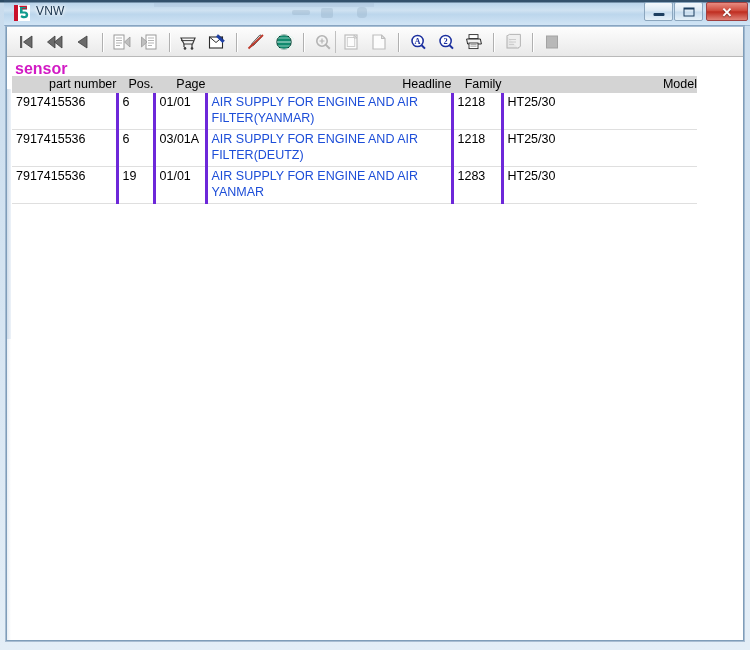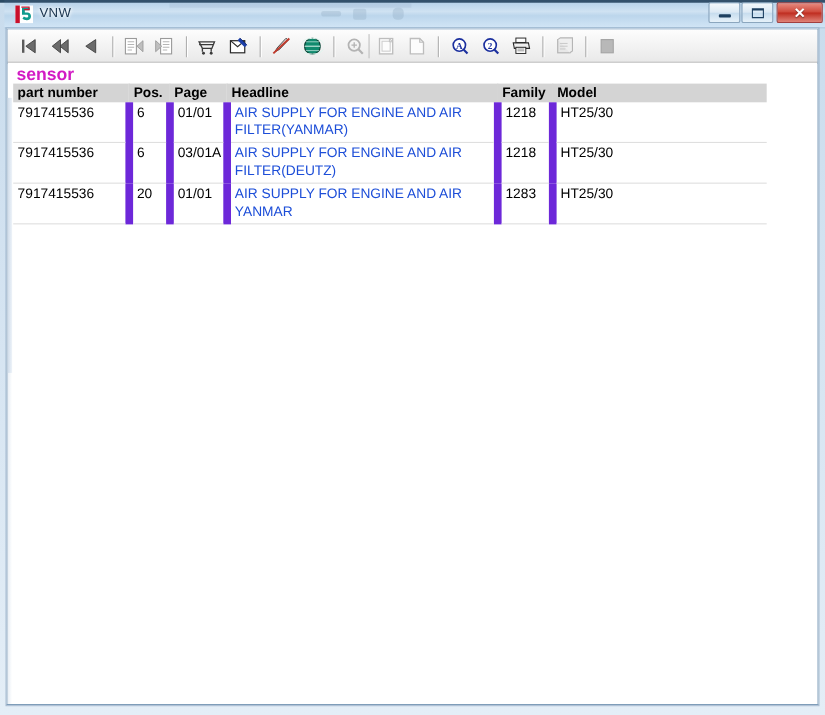--- a/index.html
+++ b/index.html
@@ -157,33 +157,33 @@
   table.grid {
     position: absolute;
     left: 5px; top: 18px;
     width: 685px;
     border-collapse: collapse;
     font-size: 12.5px;
     table-layout: fixed;
   }
   table.grid th {
     background: #d4d4d4;
-    font-weight: bold;
-    text-align: left;
+    font-weight: normal;
+    text-align: right;
     color: #000000;
     padding: 1px 0 2px 4px;
     font-size: 12.5px;
     border-right: 1px solid #d4d4d4;
     height: 16px;
   }
   table.grid td {
     vertical-align: top;
     padding: 1px 4px 3px 4px;
     border-bottom: 1px solid #dfdfdf;
-    border-right: 7px solid #6d28d9;
+    border-right: 3px solid #6d28d9;
     color: #000000;
     line-height: 16px;
     height: 34px;
   }
   table.grid td:last-child, table.grid th:last-child { border-right: none; }
   td.headline a {
     color: #1d4ed8;
     text-decoration: none;
     cursor: pointer;
   }
@@ -459,21 +459,21 @@
             <td>6</td>
             <td>03/01A</td>
             <td class="headline">
               <a>AIR SUPPLY FOR ENGINE AND AIR FILTER(DEUTZ)</a>
             </td>
             <td>1218</td>
             <td>HT25/30</td>
           </tr>
           <tr>
             <td>7917415536</td>
-            <td>20</td>
+            <td>19</td>
             <td>01/01</td>
             <td class="headline">
               <a>AIR SUPPLY FOR ENGINE AND AIR YANMAR</a>
             </td>
             <td>1283</td>
             <td>HT25/30</td>
           </tr>
         </tbody>
       </table>
 

